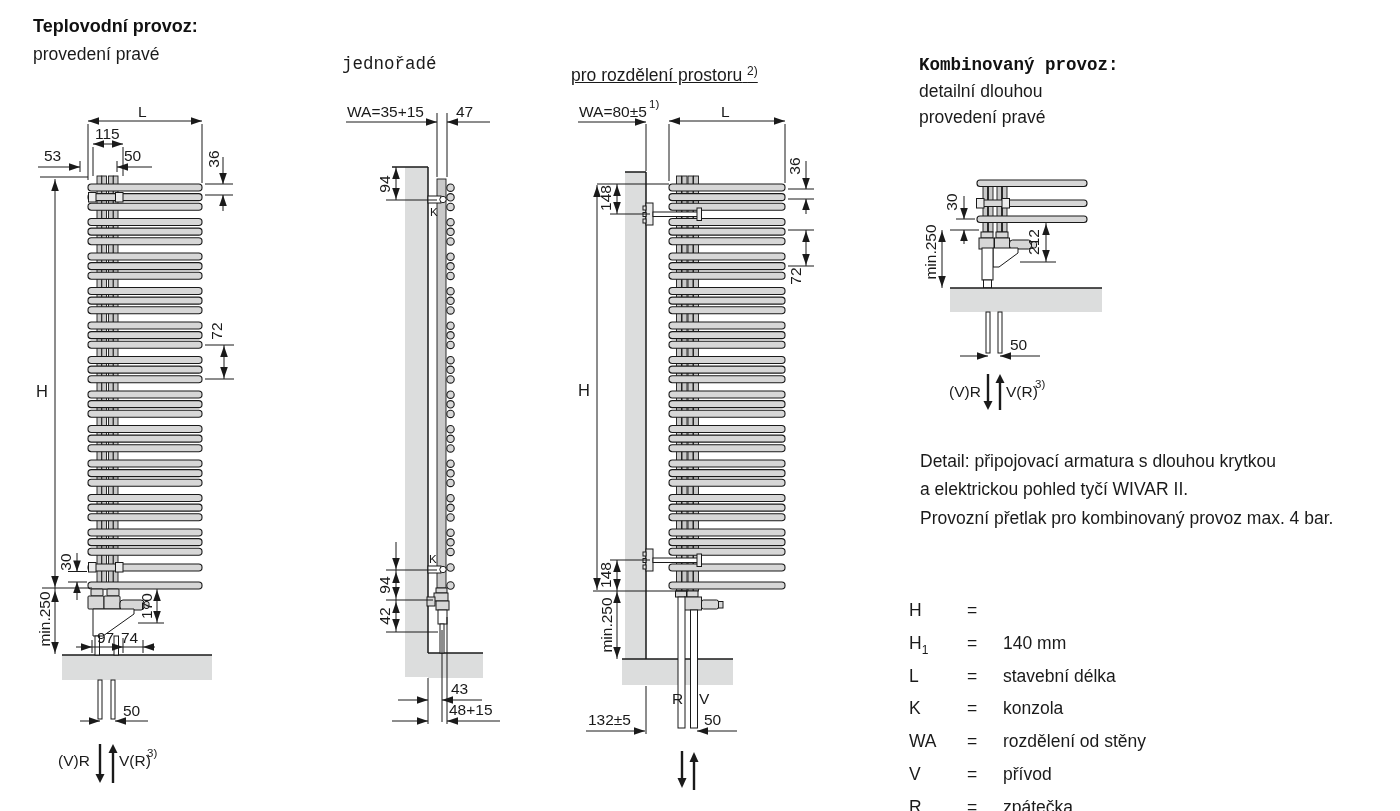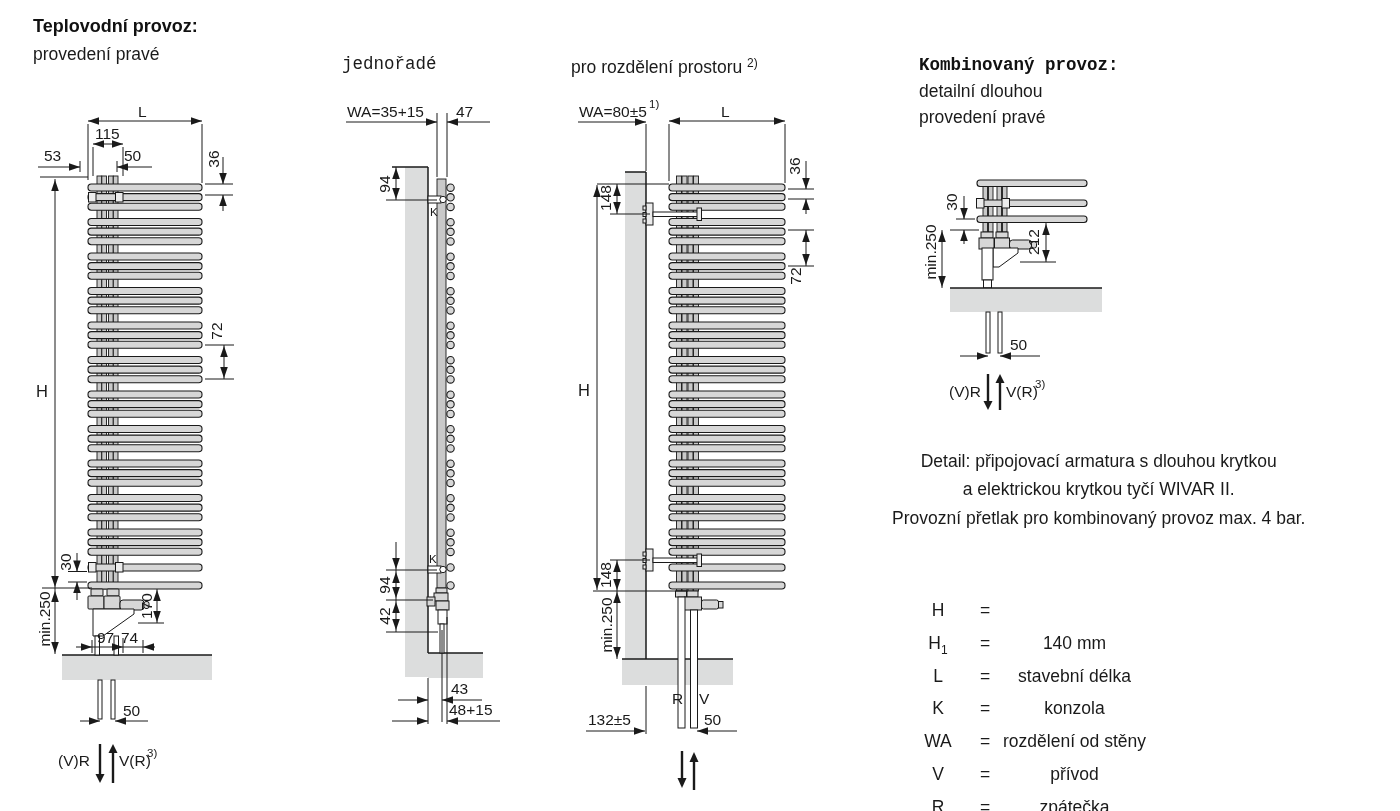--- a/index.html
+++ b/index.html
@@ -1,23 +1,23 @@
 <!DOCTYPE html>
 <html><head>
 <meta charset="utf-8">
 <style>
   html,body{margin:0;padding:0;background:#fff;}
   #stage{position:relative;width:1400px;height:811px;background:#fff;overflow:hidden;
          font-family:"Liberation Sans",sans-serif;color:#1a1a1a;}
   #artwork{position:absolute;left:0;top:0;}
-  .ovl{position:absolute;white-space:nowrap;text-align:center;}
+  .ovl{position:absolute;white-space:nowrap;}
   .t-bold{font-size:18px;font-weight:bold;color:#111;}
   .t-reg{font-size:17.5px;color:#1a1a1a;}
   .t-sup{font-size:12px;vertical-align:6px;}
-  #note{line-height:28.4px;}
+  #note{line-height:28.4px;margin-left:28px;}
   #legend{line-height:26.3px;font-size:17.5px;}
   .lg-row{display:grid;grid-template-columns:58px 36px auto;}
   .lg-row sub{font-size:12px;}
   
   .ln{stroke:#1a1a1a;stroke-width:1;fill:none;}
   .thk{stroke:#1a1a1a;stroke-width:1.5;fill:none;}
   .bar{fill:#d7d7d7;stroke:#1a1a1a;stroke-width:1.1;}
   .pipe{fill:#c9c9c9;stroke:#1a1a1a;stroke-width:0.9;}
   .slab{fill:#dcdddd;}
   .wht{fill:#fff;stroke:#1a1a1a;stroke-width:1;}
@@ -424,29 +424,29 @@
     <text class="dim" x="1006" y="397">V(R)</text>
     <text class="sm" x="1035" y="388">3)</text>
   </g>
 </svg>
 
 <div class="ovl t-bold" style="left:33px;top:16px;">Teplovodní provoz:</div>
 <div class="ovl t-reg" style="left:33px;top:44px;">provedení pravé</div>
 
 <div class="ovl t-reg" style="left:342px;top:54px;font-family:Liberation Mono, monospace;">jednořadé</div>
 
-<div class="ovl t-reg" style="left:571px;top:56px;"><span>pro rozdělení prostoru</span> <span class="t-sup">2)</span></div>
+<div class="ovl t-reg" style="left:571px;top:64px;text-decoration:underline;"><span>pro rozdělení prostoru</span> <span class="t-sup">2)</span></div>
 
 <div class="ovl t-bold" style="left:919px;top:55px;font-size:17.5px;font-family:Liberation Mono, monospace;">Kombinovaný provoz:</div>
 <div class="ovl t-reg" style="left:919px;top:81px;">detailní dlouhou</div>
 <div class="ovl t-reg" style="left:919px;top:107px;">provedení pravé</div>
 
 <div id="note" class="ovl t-reg" style="left:892px;top:447px;">
   <div>Detail: připojovací armatura s dlouhou krytkou</div>
-  <div>a elektrickou krytkou tyčí WIVAR II.</div>
+  <div>a elektrickou pohled tyčí WIVAR II.</div>
   <div>Provozní přetlak pro kombinovaný provoz max. 4 bar.</div>
 </div>
 
 <div id="legend" class="ovl" style="left:909px;top:597px;">
   <div class="lg-row">
     <span><span>H</span><sub></sub></span>
     <span>=</span>
   </div>
   <div class="lg-row">
     <span><span>H</span><sub>1</sub></span>

